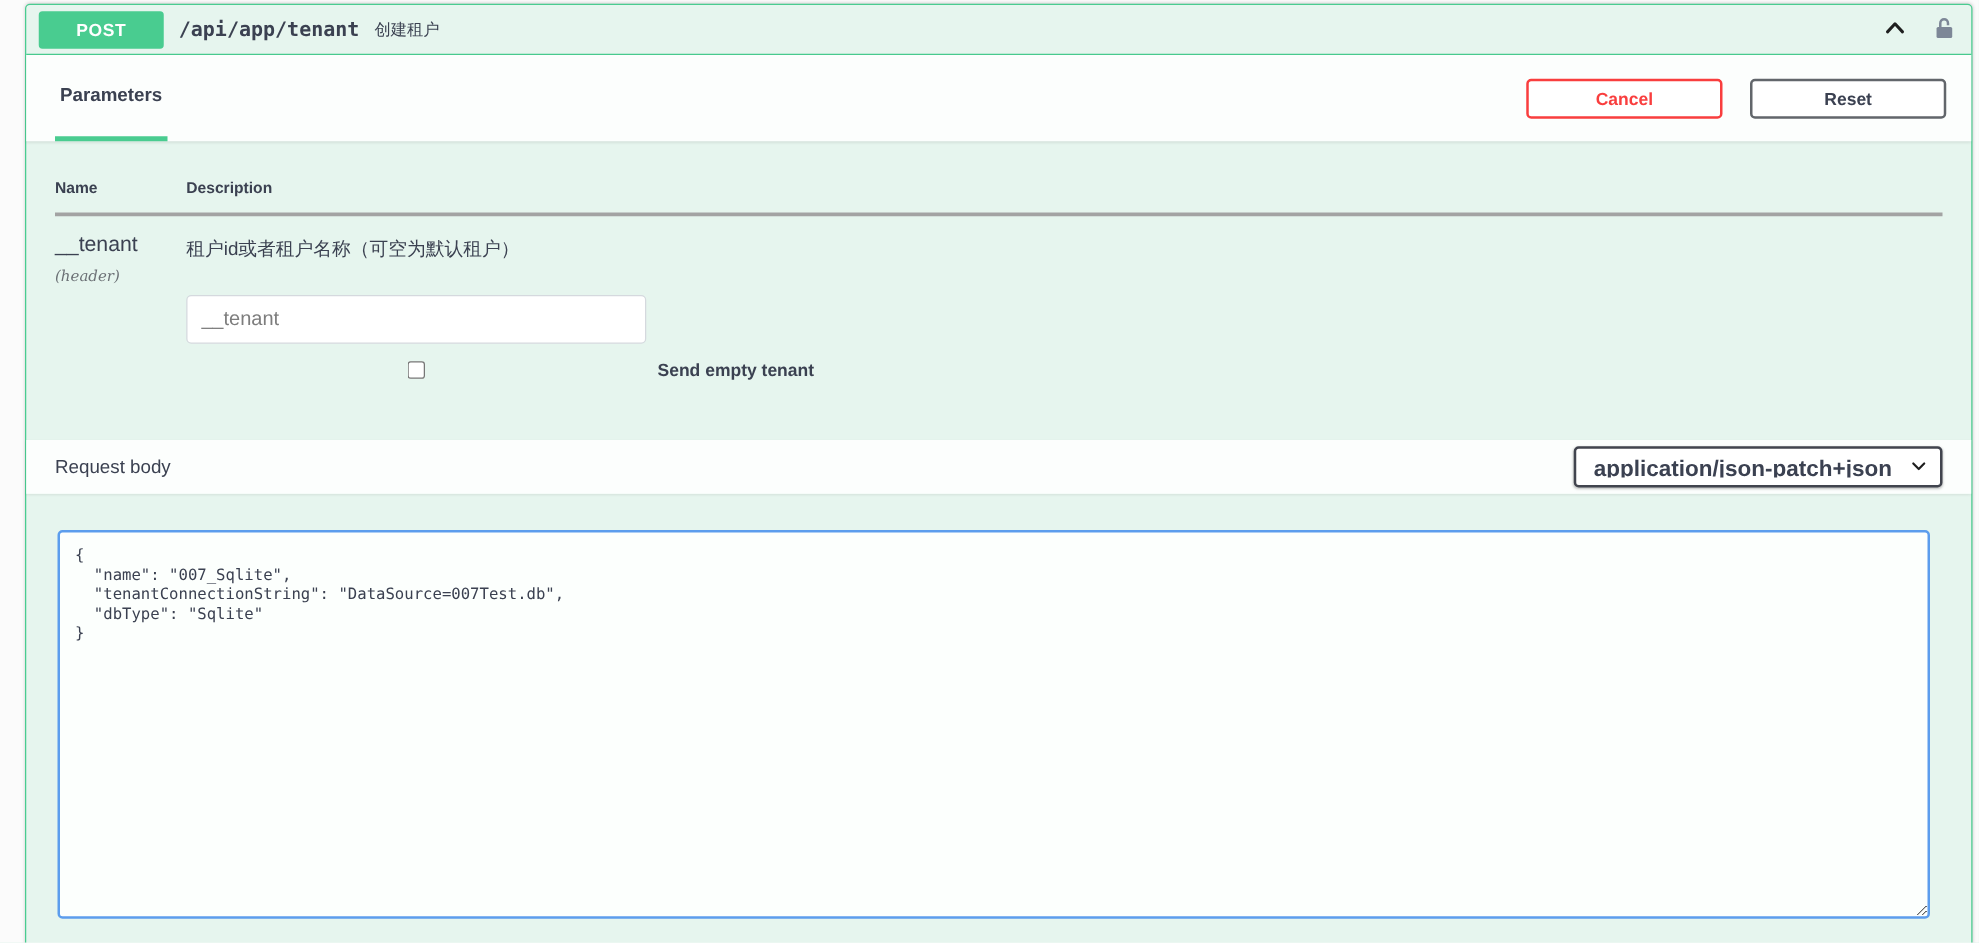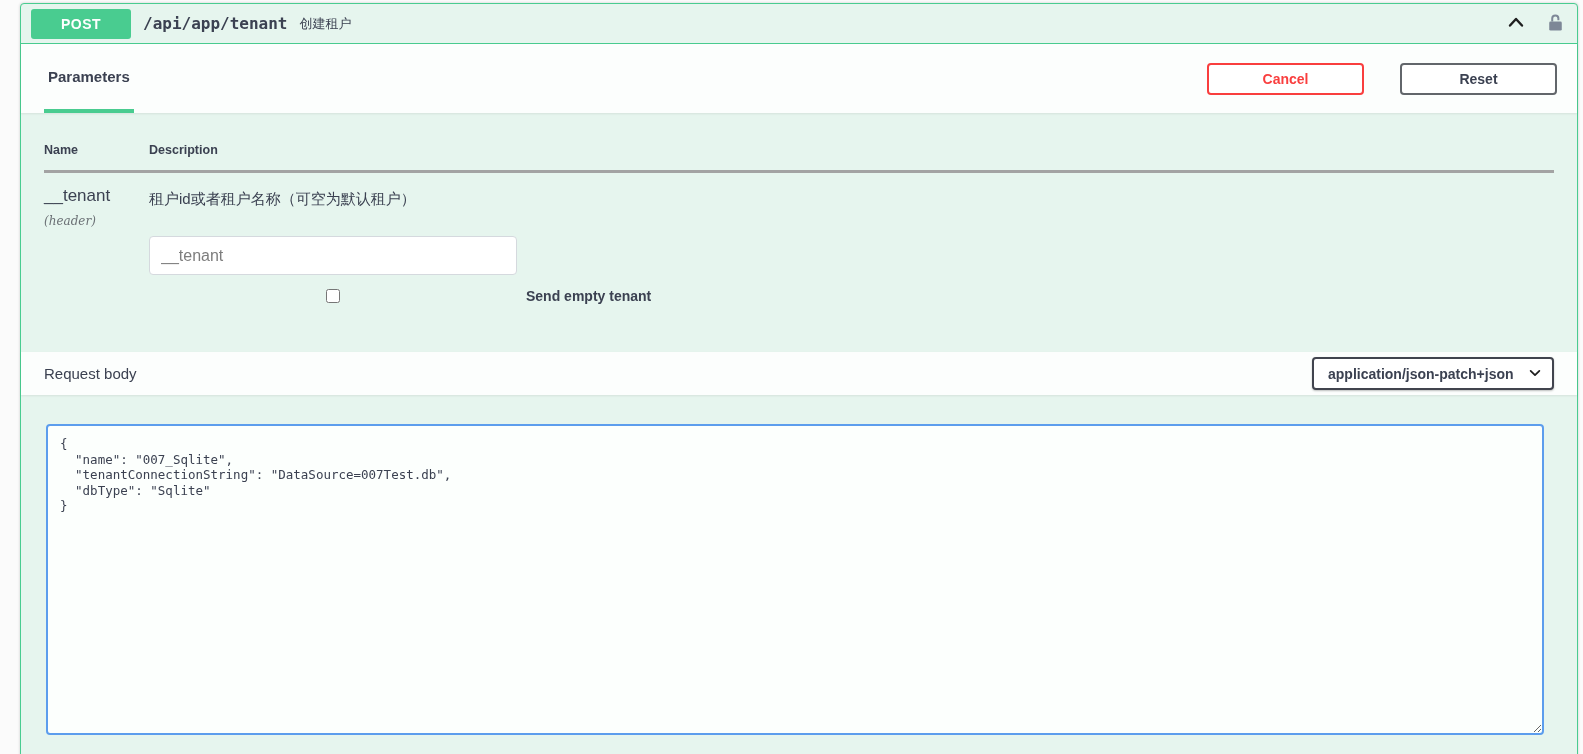--- a/index.html
+++ b/index.html
@@ -46,21 +46,21 @@
     height: 69px; padding: 0 20px;
     box-shadow: 0 1px 2px rgba(0,0,0,.08);
   }
   .tab-item {
     align-self: stretch; display: flex; align-items: center;
     padding: 0 4px; margin-left: 3px;
     font-weight: 700; font-size: 15px; color: #3b4151;
     border-bottom: 4px solid #49cc90;
     cursor: pointer;
   }
-  .tab-actions { display: flex; gap: 36px; }
+  .tab-actions { display: flex; gap: 22px; }
   .btn {
     width: 157px; height: 32px;
     background: #fff; border-radius: 4px;
     font-weight: 700; font-size: 14px;
     font-family: "Liberation Sans", sans-serif;
     cursor: pointer;
   }
   .btn-cancel { border: 2px solid #f93e3e; color: #f93e3e; }
   .btn-reset  { border: 2px solid #62666b; color: #3b4151; }
   
@@ -91,21 +91,21 @@
     background: rgba(255,255,255,.85);
     display: flex; justify-content: space-between; align-items: center;
     height: 43px; padding: 0 23px;
     box-shadow: 0 1px 2px rgba(0,0,0,.08);
   }
   .reqbody-label { font-size: 15px; color: #3b4151; }
   .content-type-wrap { position: relative; }
   .content-type-select {
     appearance: none; -webkit-appearance: none;
     font-family: "Liberation Sans", sans-serif;
-    font-weight: 700; font-size: 14px; color: #3b4151;
+    font-weight: 700; font-size: 18px; color: #3b4151;
     background: #fff;
     border: 2px solid #41444e; border-radius: 4px;
     padding: 6px 38px 6px 14px; height: 33px;
     box-shadow: 0 1px 2px rgba(0,0,0,.25);
     cursor: pointer;
   }
   .select-chevron { position: absolute; right: 12px; top: 9px; pointer-events: none; display: flex; }
   
   .body-section { padding: 29px 33px 20px 25px; }
   .body-editor {

